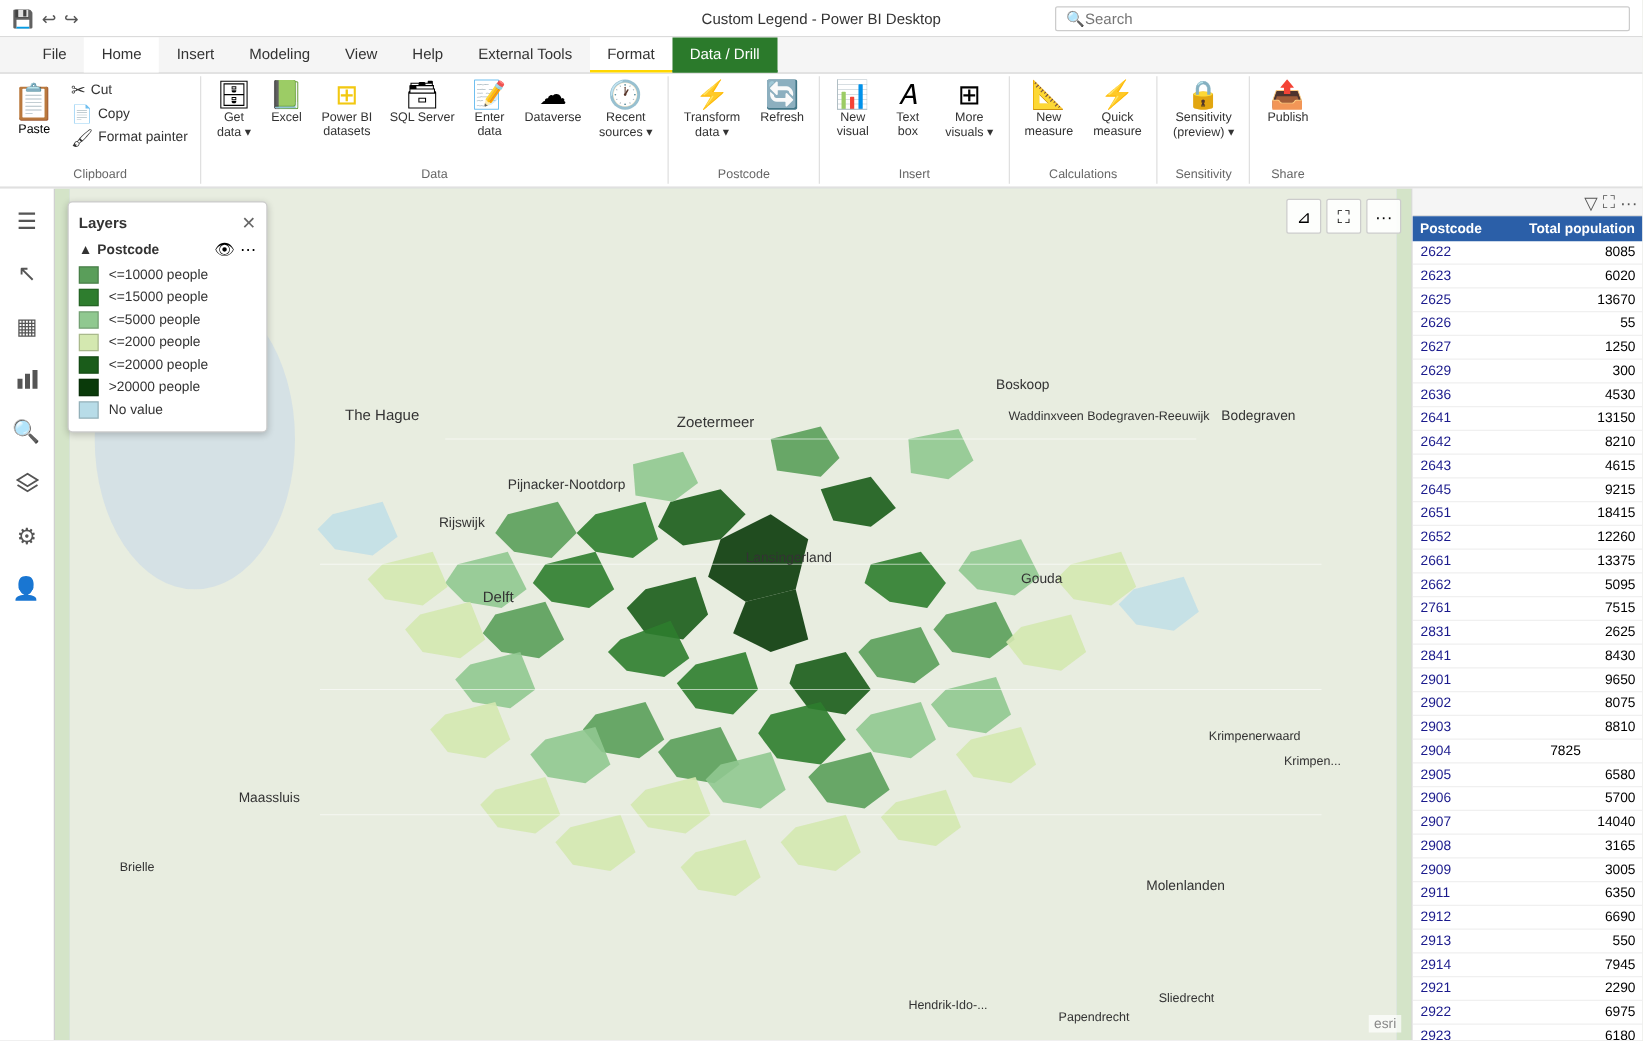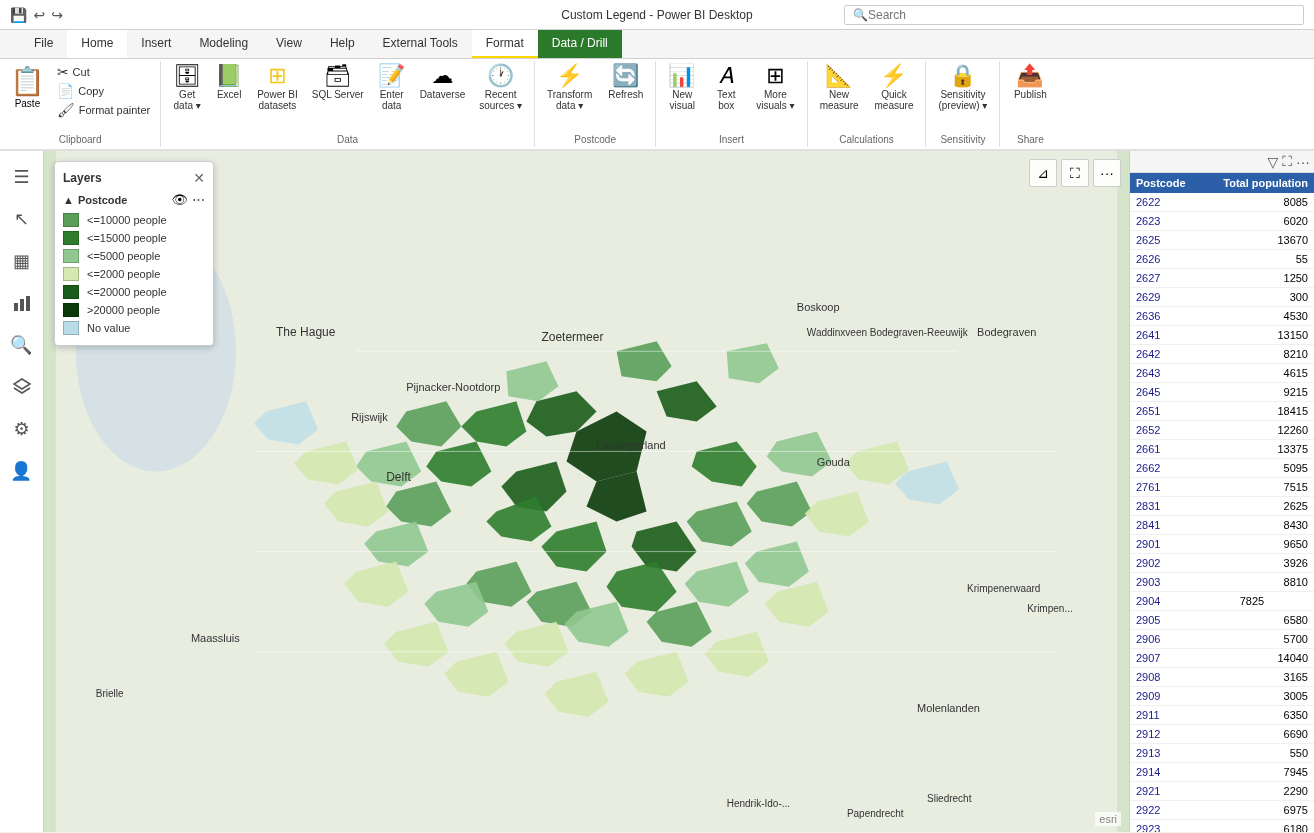--- a/index.html
+++ b/index.html
@@ -751,21 +751,21 @@
           <div class="table-row">
     <div class="td">2841</div>
     <div class="td" style="text-align:right">8430</div>
   </div>
           <div class="table-row">
     <div class="td">2901</div>
     <div class="td" style="text-align:right">9650</div>
   </div>
           <div class="table-row">
     <div class="td">2902</div>
-    <div class="td" style="text-align:right">3926</div>
+    <div class="td" style="text-align:right">8075</div>
   </div>
           <div class="table-row">
     <div class="td">2903</div>
     <div class="td" style="text-align:right">8810</div>
   </div>
           <div class="table-row">
     <div class="td">2904</div>
     <div class="td" style="text-align:center">7825</div>
   </div>
           <div class="table-row">

